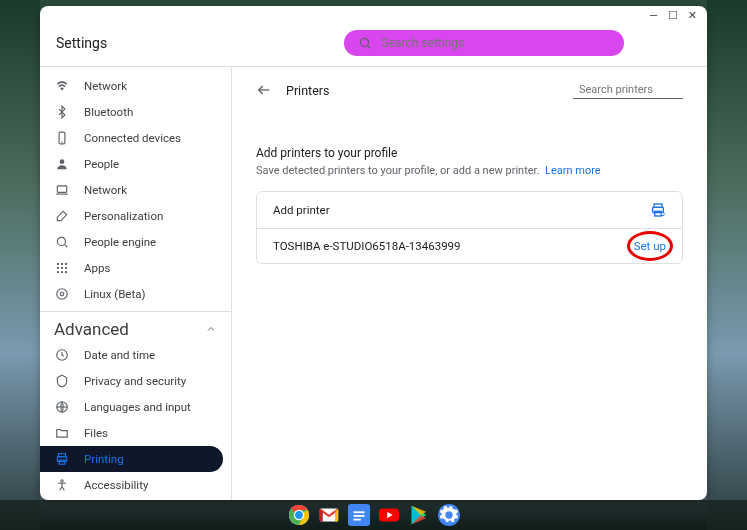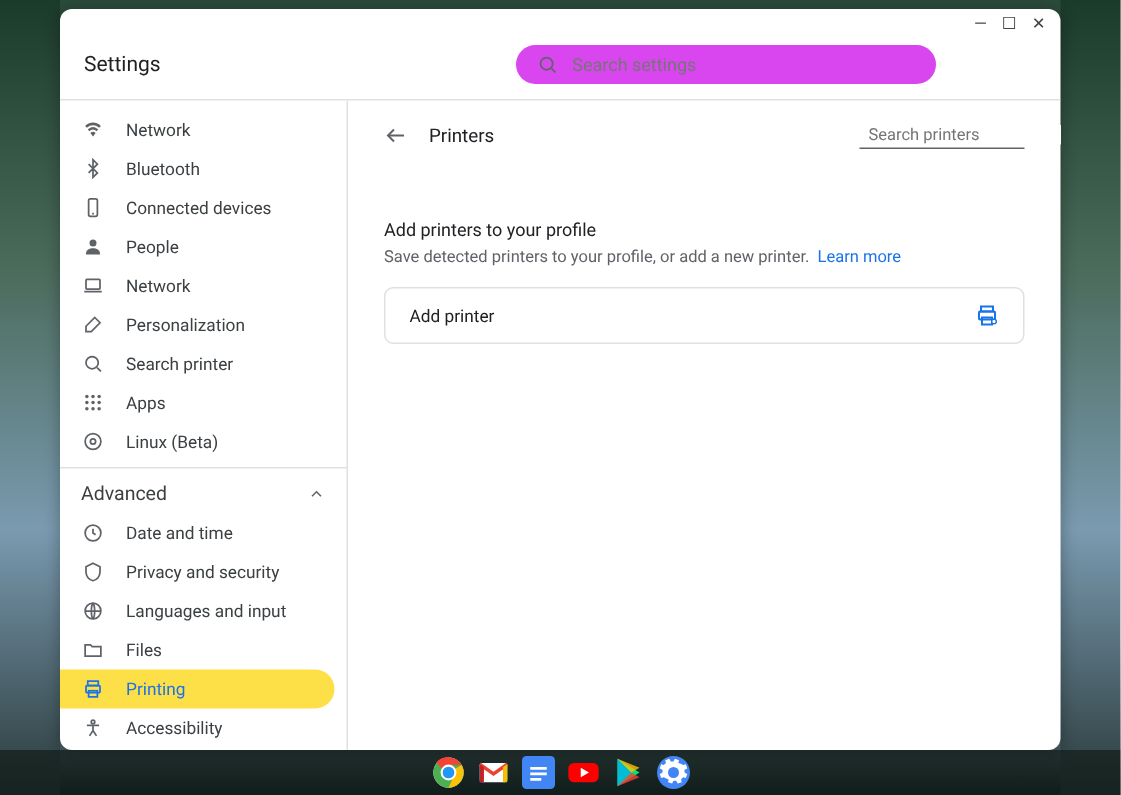--- a/index.html
+++ b/index.html
@@ -36,25 +36,25 @@
   }
   .search input { border: none; background: transparent; flex: 1; font-size: 12px; outline: none; }
   .body { flex: 1; display: flex; overflow: hidden; }
   .sidebar { width: 192px; border-right: 1px solid #e0e0e0; overflow-y: auto; padding: 6px 0; }
   .side-item {
     display: flex; align-items: center; gap: 14px; height: 26px; padding: 0 14px;
     font-size: 11.5px; color: #3c4043; cursor: pointer; border-radius: 0 14px 14px 0;
     margin-right: 8px;
   }
   .side-item .ico { width: 16px; display: flex; justify-content: center; color: #5f6368; }
-  .side-item.selected { background: #fde047; color: #1a73e8; }
+  .side-item.selected { background: #0f172a; color: #1a73e8; }
   .side-item.selected .ico { color: #1a73e8; }
   .side-adv {
     display: flex; align-items: center; justify-content: space-between;
-    padding: 0 14px; height: 26px; font-size: 13px; color: #3c4043; cursor: pointer;
+    padding: 0 14px; height: 26px; font-size: 17px; color: #3c4043; cursor: pointer;
   }
   hr { border: none; border-top: 1px solid #e0e0e0; margin: 4px 0; }
   .content { flex: 1; padding: 10px 24px; overflow-y: auto; }
   .content-top { display: flex; align-items: center; justify-content: space-between; padding: 4px 0 10px; }
   .ct-left { display: flex; align-items: center; gap: 14px; }
   .ct-title { font-size: 12.5px; color: #202124; }
   .ct-search {
     display: flex; align-items: center; gap: 6px; border-bottom: 1px solid #5f6368;
     padding: 2px 0; width: 110px;
   }
@@ -165,21 +165,21 @@
           </span>
         <span>Personalization</span>
       </div>
       <div class="side-item">
         <span class="ico">
             <svg width="14" height="14" viewBox="0 0 24 24" fill="none" stroke="#5f6368" stroke-width="2">
               <circle cx="11" cy="11" r="7"></circle>
               <line x1="21" y1="21" x2="16.65" y2="16.65"></line>
             </svg>
           </span>
-        <span>Search printer</span>
+        <span>People engine</span>
       </div>
       <div class="side-item">
         <span class="ico">
             <svg width="14" height="14" viewBox="0 0 24 24" fill="#5f6368">
               <circle cx="5" cy="5" r="2"></circle>
               <circle cx="12" cy="5" r="2"></circle>
               <circle cx="19" cy="5" r="2"></circle>
               <circle cx="5" cy="12" r="2"></circle>
               <circle cx="12" cy="12" r="2"></circle>
               <circle cx="19" cy="12" r="2"></circle>
@@ -299,20 +299,27 @@
                 <svg width="16" height="16" viewBox="0 0 24 24" fill="none" stroke="#1a73e8" stroke-width="2">
                   <rect x="6" y="3" width="12" height="5"></rect>
                   <rect x="4" y="8" width="16" height="8" rx="1"></rect>
                   <rect x="7" y="14" width="10" height="7"></rect>
                   <circle cx="19" cy="18" r="3" fill="#1a73e8" stroke="none"></circle>
                   <line x1="19" y1="16.5" x2="19" y2="19.5" stroke="#fff"></line>
                   <line x1="17.5" y1="18" x2="20.5" y2="18" stroke="#fff"></line>
                 </svg>
               </span>
           </div>
+          <div class="card-row">
+            <span>TOSHIBA e-STUDIO6518A-13463999</span>
+            <span class="setup-btn">
+              <span>Set up</span>
+              <span class="highlight-ring"></span>
+            </span>
+          </div>
         </div>
       </div>
     </div>
   </div>
 </div>
 
 <div class="shelf">
   <div class="shelf-icon">
       <svg viewBox="0 0 24 24">
         <circle cx="12" cy="12" r="11" fill="#fff"></circle>

